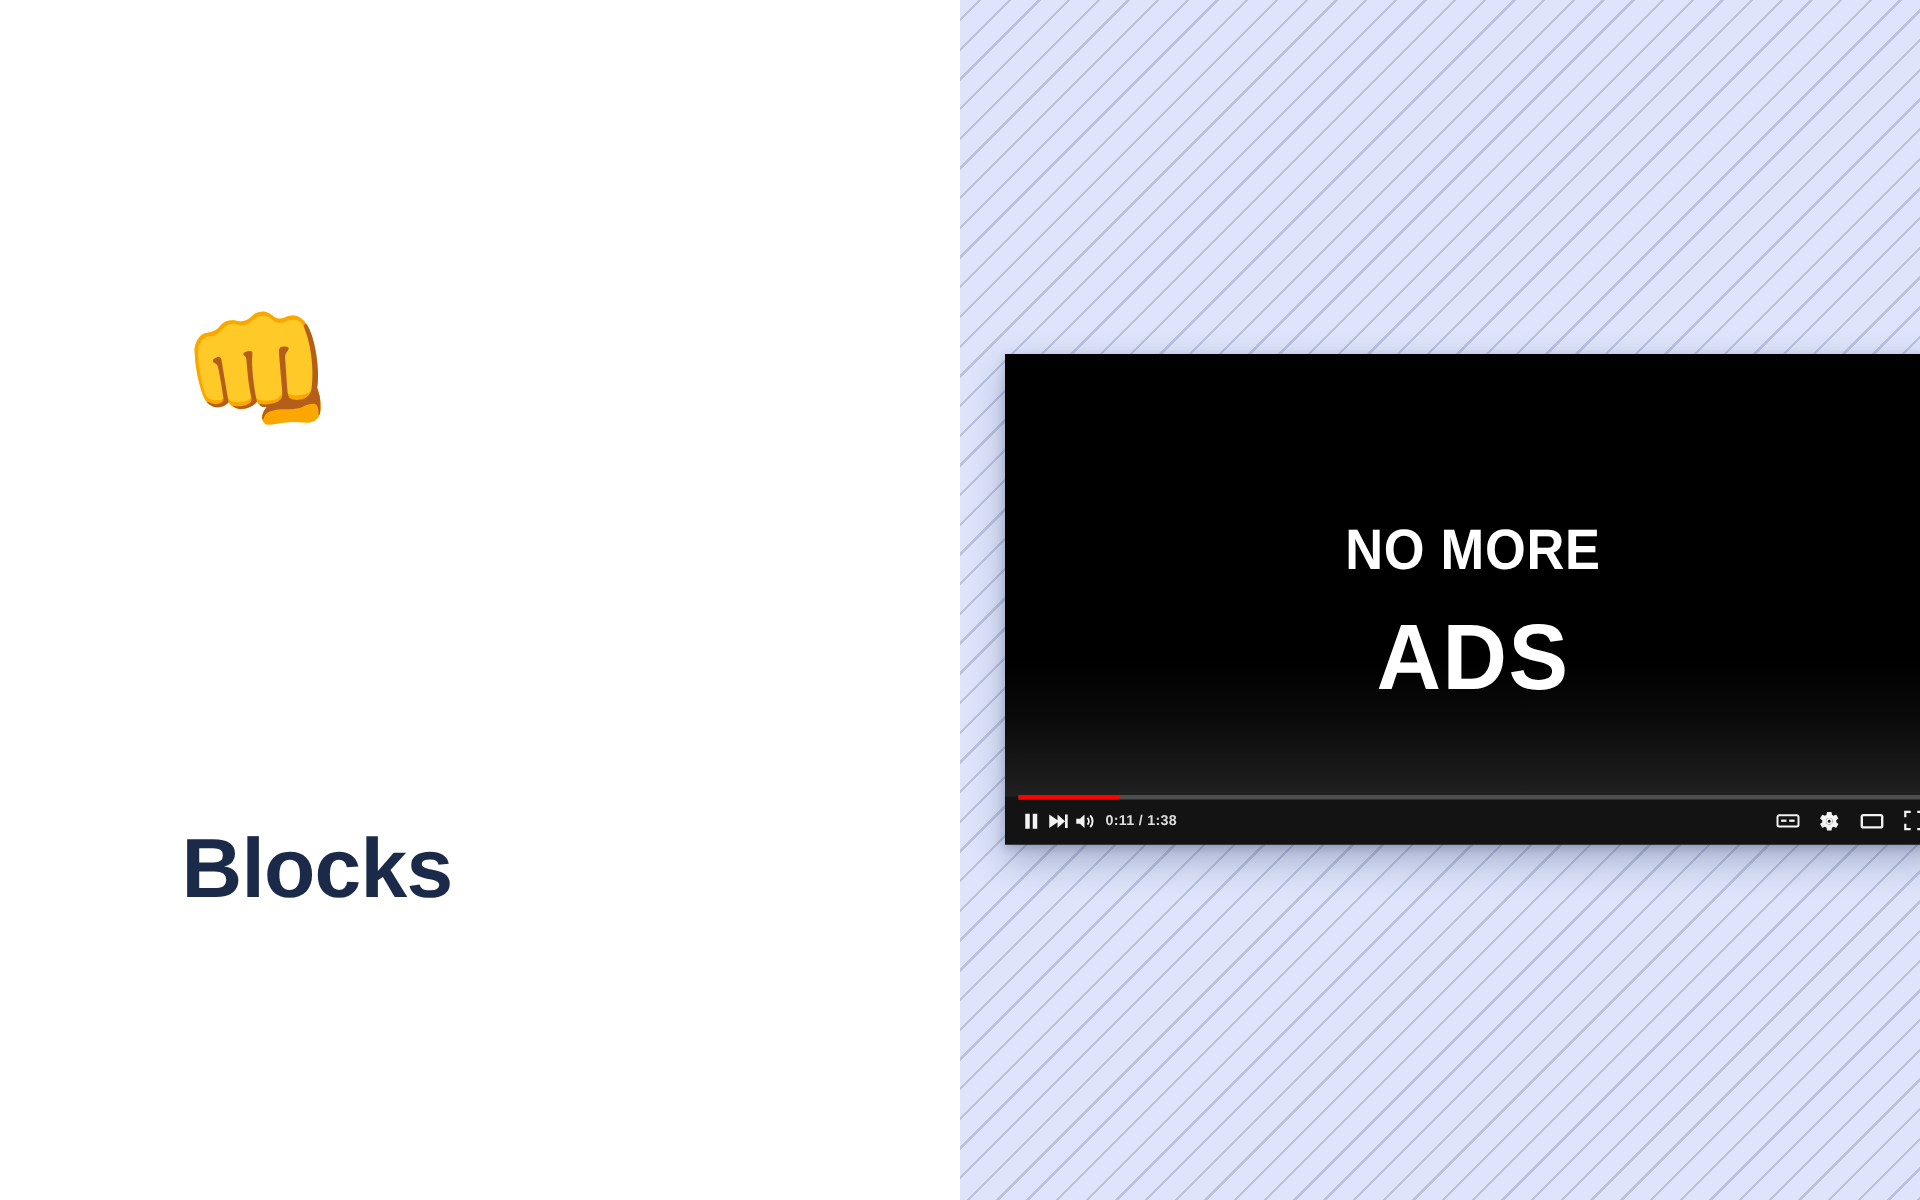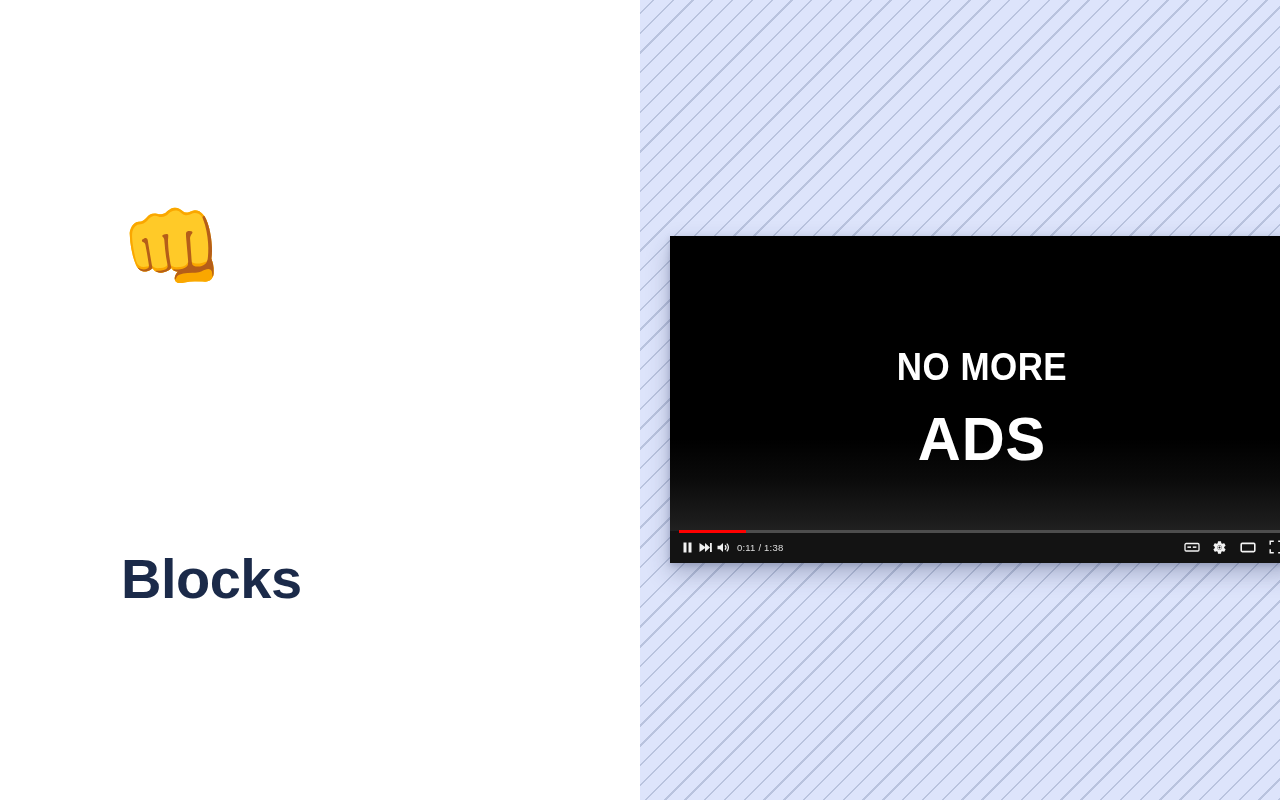--- a/index.html
+++ b/index.html
@@ -132,20 +132,21 @@
     position:absolute;
     left:0; right:0; top:0; bottom:0;
     display:flex;
     align-items:center;
   }
   .ctrl-left {
     display:flex;
     align-items:center;
     padding-left:9px;
     gap:1px;
+    font-weight:bold;
   }
   .ctrl-right {
     display:flex;
     align-items:center;
     margin-left:auto;
     padding-right:10px;
     gap:11px;
   }
   .ctrl-btn {
     display:flex;

